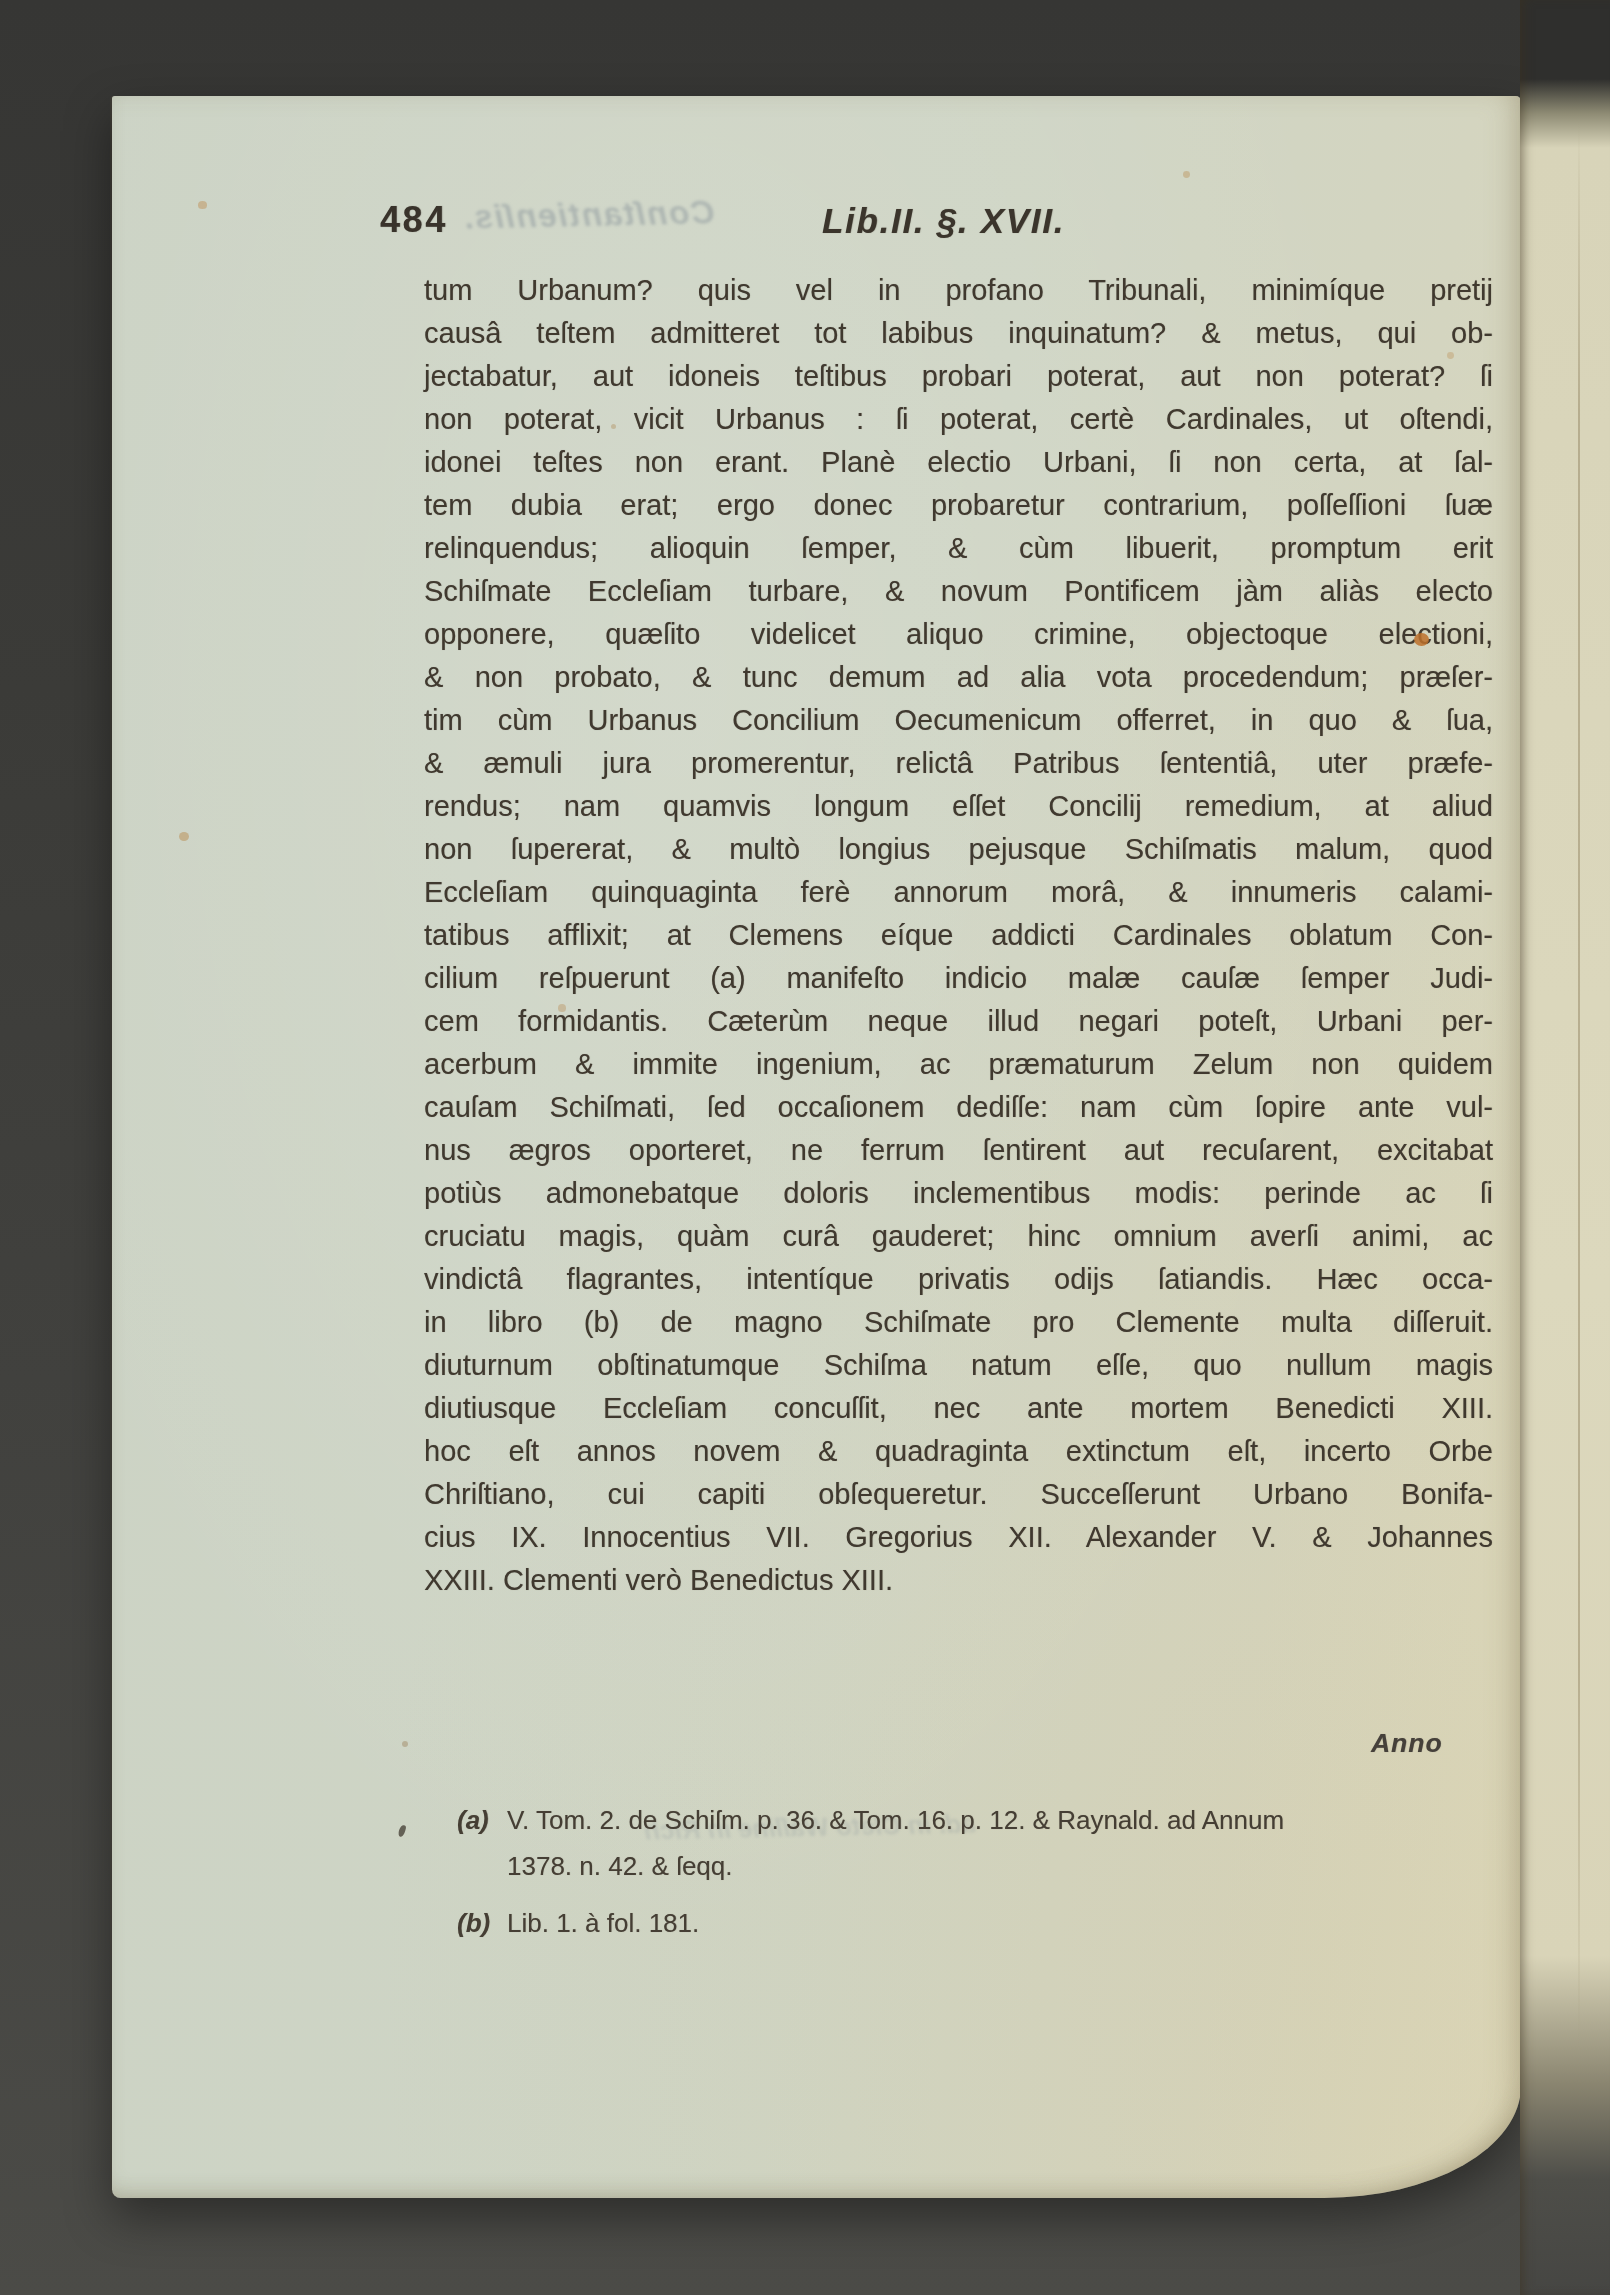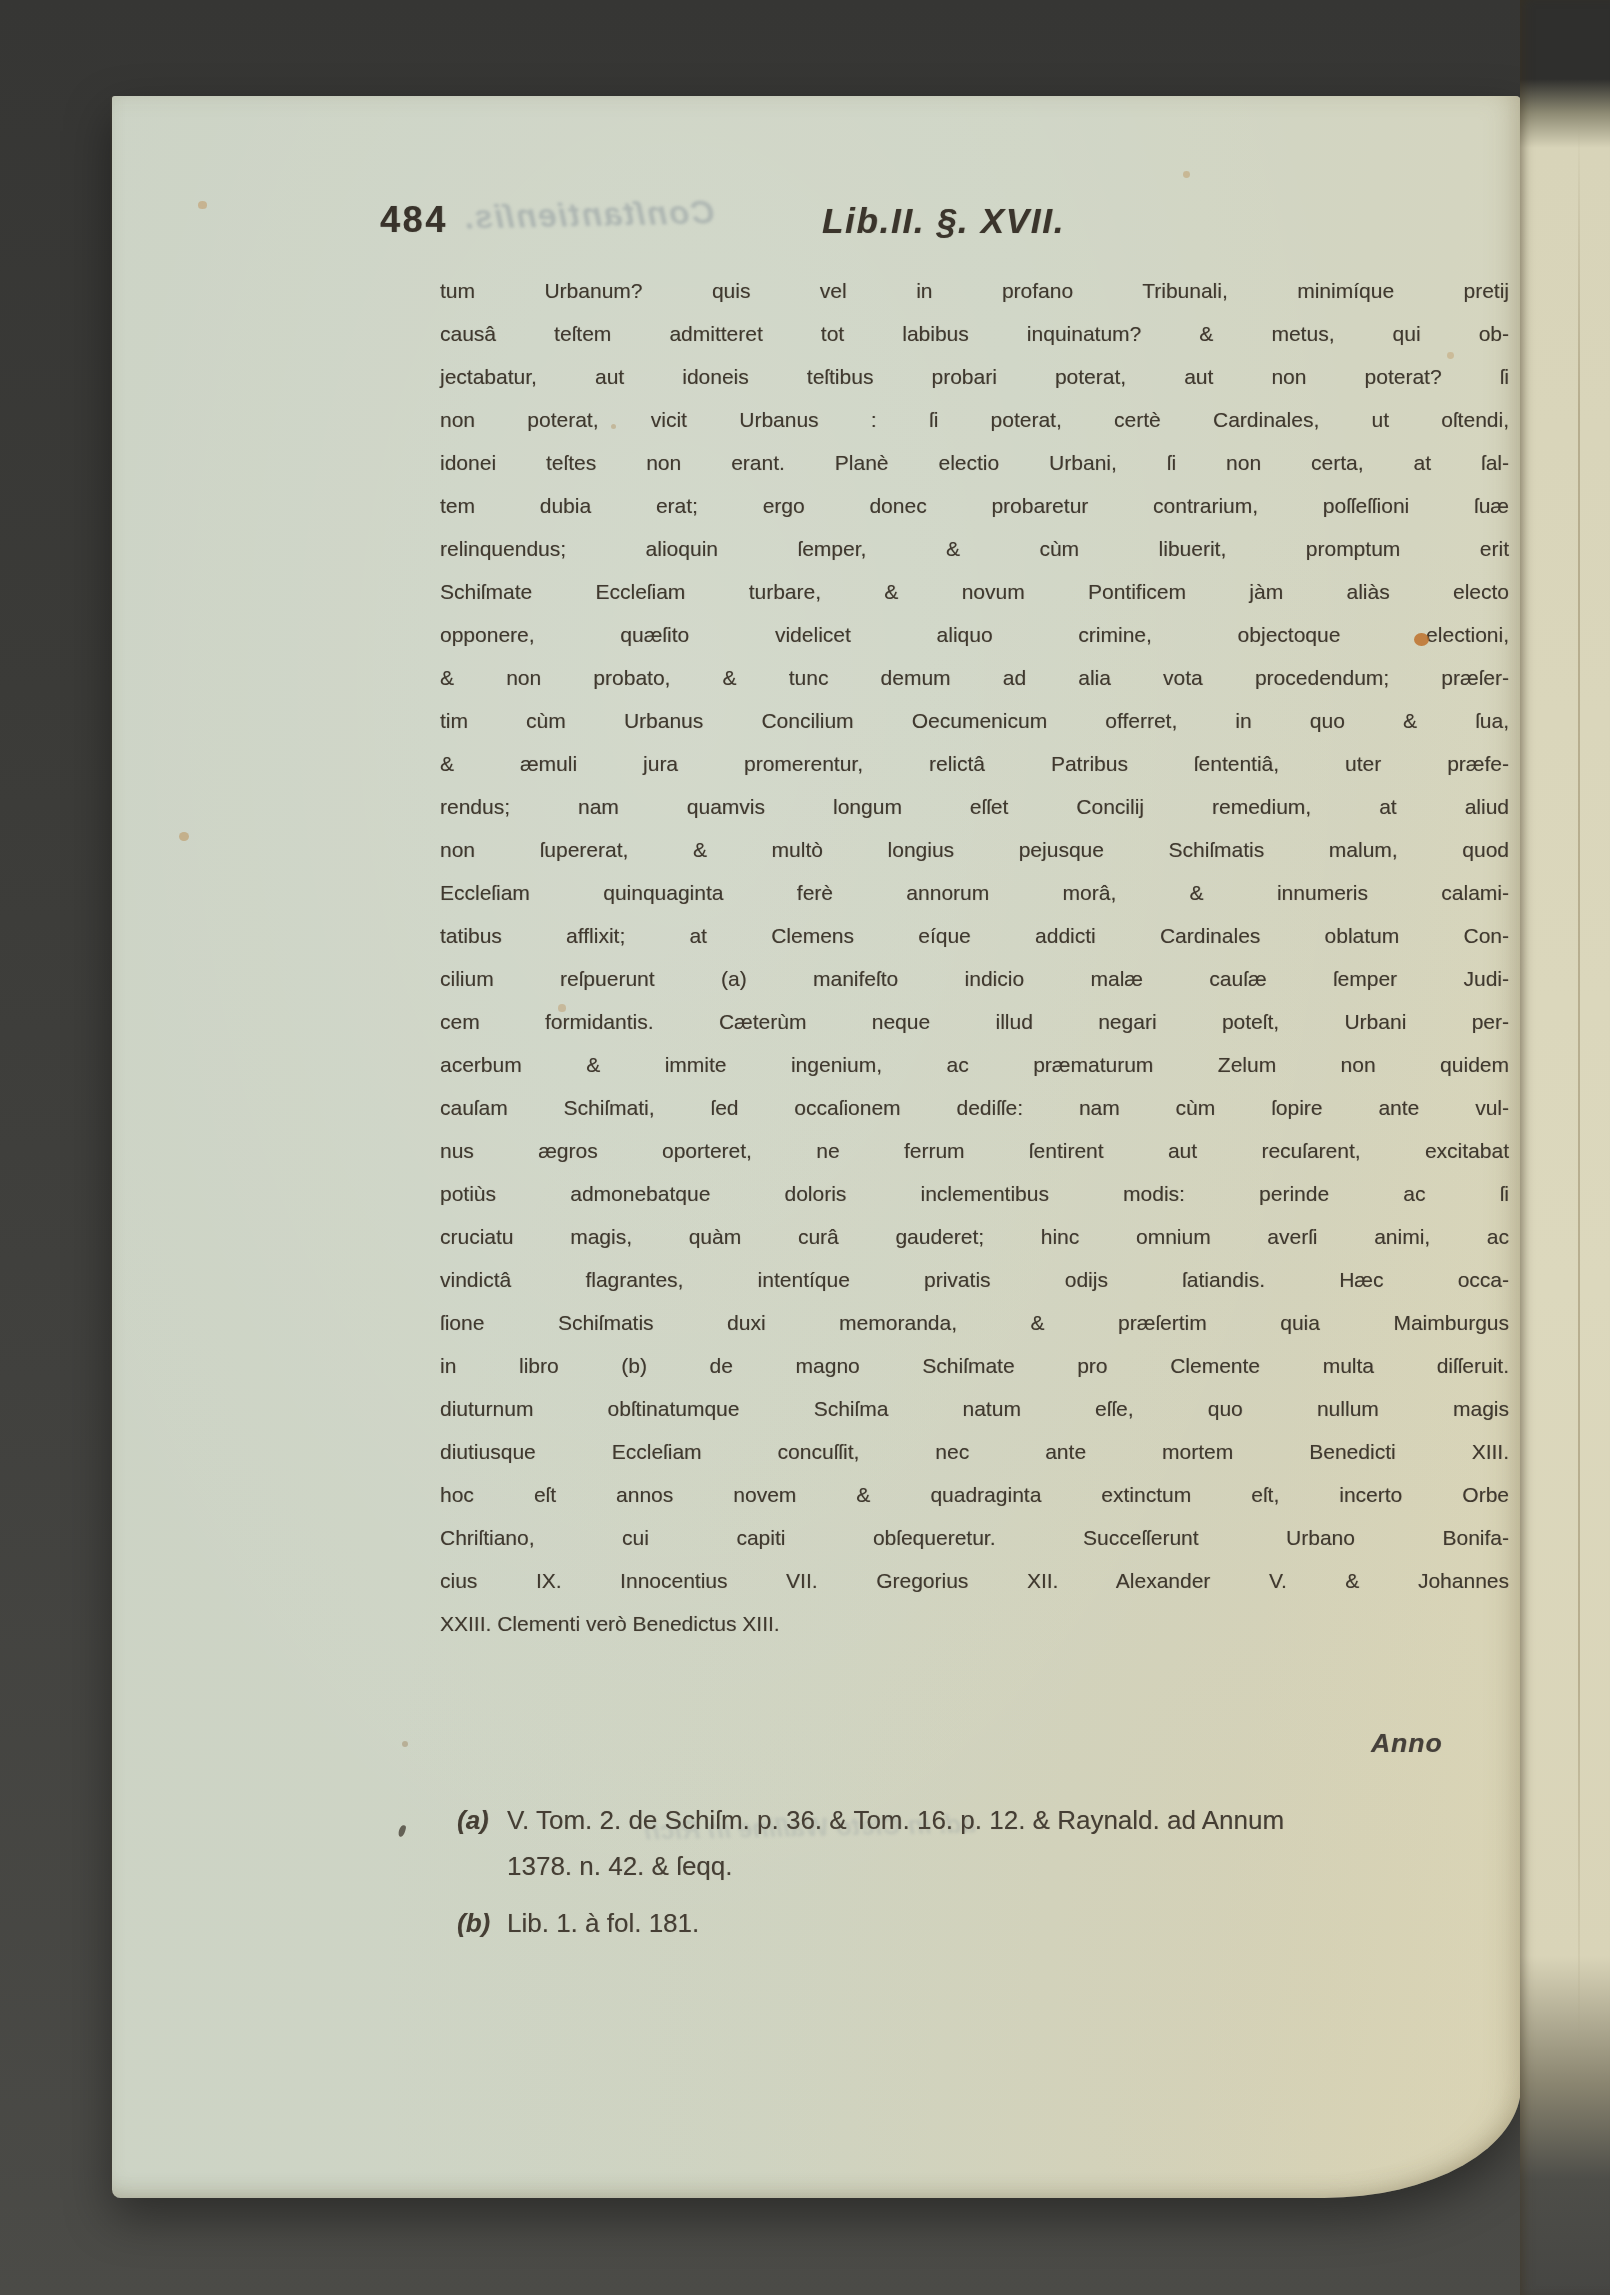--- a/index.html
+++ b/index.html
@@ -47,22 +47,22 @@
     font-size:36px;font-weight:bold;letter-spacing:2.6px;
     color:#39332b;text-shadow:0.4px 0.4px 0.9px rgba(57,51,43,0.5);
   }
   .running-header{
     position:absolute;left:710px;top:105px;
     font-size:35px;font-weight:bold;font-style:italic;letter-spacing:1.7px;
     color:#3b352c;text-shadow:0.4px 0.4px 0.9px rgba(59,53,43,0.45);text-align:right;
   }
 
   .body-text{
-    position:absolute;left:328px;top:173px;width:1069px;
-    font-size:21px;line-height:43px;
+    position:absolute;left:312px;top:173px;width:1069px;
+    font-size:29px;line-height:43px;
     color:#40392f;text-shadow:0.3px 0.3px 0.8px rgba(64,57,47,0.38);
   }
   .bline{text-align:justify;text-align-last:justify;white-space:normal;}
   .bline.last{text-align-last:left;}
 
   .catchword{
     position:absolute;left:1259px;top:1632px;
     font-size:26.6px;font-weight:bold;font-style:italic;letter-spacing:0.9px;
     color:#45403a;text-shadow:0.3px 0.3px 0.9px rgba(69,64,58,0.4);
   }
@@ -125,21 +125,20 @@
       <div class="bline">Eccleſiam quinquaginta ferè annorum morâ, &amp; innumeris calami-</div>
       <div class="bline">tatibus afflixit; at Clemens eíque addicti Cardinales oblatum Con-</div>
       <div class="bline">cilium reſpuerunt (a) manifeſto indicio malæ cauſæ ſemper Judi-</div>
       <div class="bline">cem formidantis. Cæterùm neque illud negari poteſt, Urbani per-</div>
       <div class="bline">acerbum &amp; immite ingenium, ac præmaturum Zelum non quidem</div>
       <div class="bline">cauſam Schiſmati, ſed occaſionem dediſſe: nam cùm ſopire ante vul-</div>
       <div class="bline">nus ægros oporteret, ne ferrum ſentirent aut recuſarent, excitabat</div>
       <div class="bline">potiùs admonebatque doloris inclementibus modis: perinde ac ſi</div>
       <div class="bline">cruciatu magis, quàm curâ gauderet; hinc omnium averſi animi, ac</div>
       <div class="bline">vindictâ flagrantes, intentíque privatis odijs ſatiandis. Hæc occa-</div>
-      <div class="bline">ſione Schiſmatis duxi memoranda, &amp; præſertim quia Maimburgus</div>
       <div class="bline">in libro (b) de magno Schiſmate pro Clemente multa diſſeruit.</div>
       <div class="bline">diuturnum obſtinatumque Schiſma natum eſſe, quo nullum magis</div>
       <div class="bline">diutiusque Eccleſiam concuſſit, nec ante mortem Benedicti XIII.</div>
       <div class="bline">hoc eſt annos novem &amp; quadraginta extinctum eſt, incerto Orbe</div>
       <div class="bline">Chriſtiano, cui capiti obſequeretur. Succeſſerunt Urbano Bonifa-</div>
       <div class="bline">cius IX. Innocentius VII. Gregorius XII. Alexander V. &amp; Johannes</div>
       <div class="bline last">XXIII. Clementi verò Benedictus XIII.</div>
     </div>
 
     <div class="catchword">Anno</div>

